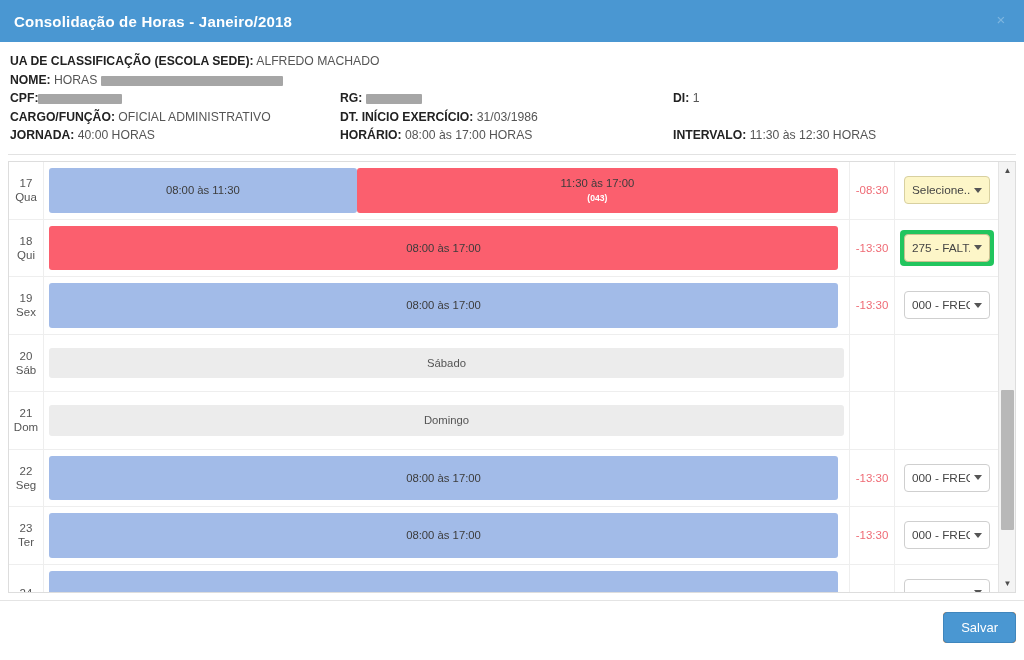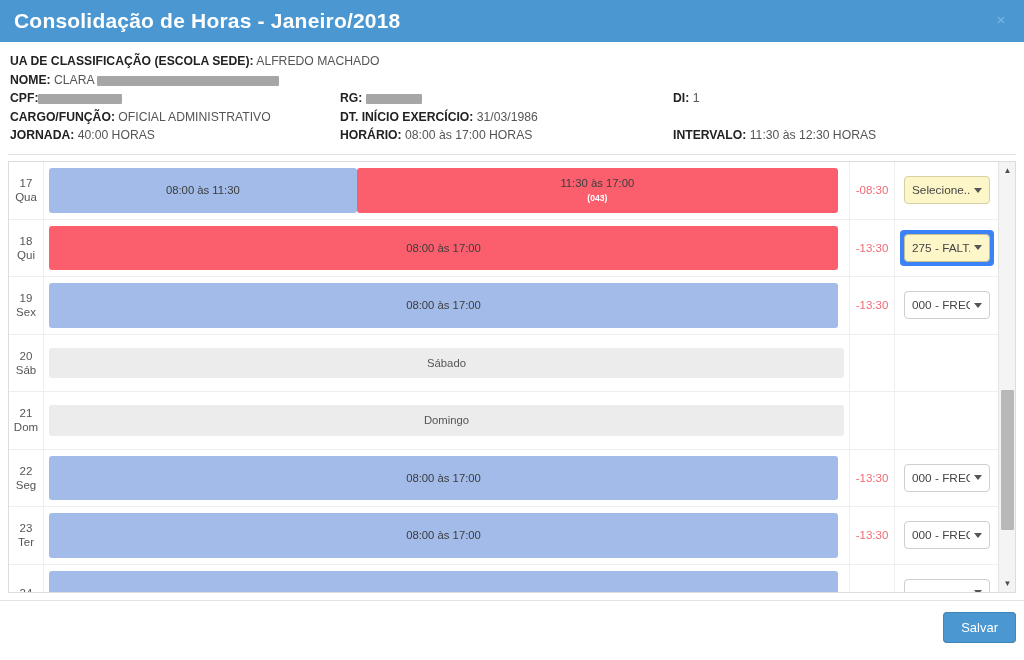--- a/index.html
+++ b/index.html
@@ -12,21 +12,21 @@
   .modal{
     position:relative;width:1024px;height:660px;
     box-sizing:border-box;background:#fff;
   }
   
   .titlebar{
     height:42px;background:#4a97d2;display:flex;align-items:center;
     padding:0 14px;box-sizing:border-box;position:relative;
   }
   .titlebar .title{
-    color:#ffffff;font-size:21px;font-weight:bold;letter-spacing:.2px;
+    color:#ffffff;font-size:15px;font-weight:bold;letter-spacing:.2px;
   }
   .close-btn{
     position:absolute;right:14px;top:11px;width:18px;height:18px;
     color:#8fc0e4;font-size:15px;line-height:18px;text-align:center;
     cursor:pointer;opacity:.75;
   }
   
   .info{
     padding:10px 10px 0 10px;font-size:12.2px;color:#555;
     line-height:18.6px;position:relative;
@@ -99,21 +99,21 @@
     padding:0 7px;box-sizing:border-box;font-size:11.8px;color:#444;
     position:relative;cursor:pointer;white-space:nowrap;overflow:hidden;
   }
   .sel.yellow{background:#fdf6c8;border-color:#d8d0a0;}
   .sel .txt{flex:1 1 auto;overflow:hidden;text-overflow:clip;}
   .caret{
     width:0;height:0;border-left:4px solid transparent;border-right:4px solid transparent;
     border-top:5px solid #555;margin-left:4px;flex:0 0 auto;
   }
   .sel-hl{
-    padding:4px;background:#3b82f6;border-radius:4px;display:inline-flex;
+    padding:4px;background:#22c55e;border-radius:4px;display:inline-flex;
   }
   .sel-hl .sel{border-color:#c9c090;}
   
   .sbar{
     position:absolute;right:0;top:0;width:17px;height:430px;
     background:#f4f4f4;border-left:1px solid #e4e4e4;box-sizing:border-box;
   }
   .sb-arrow{
     width:17px;height:17px;display:flex;align-items:center;justify-content:center;
     color:#4d4d4d;font-size:8px;cursor:pointer;
@@ -152,21 +152,21 @@
     <div class="inf-row">
       <div>
         <b>UA DE CLASSIFICAÇÃO (ESCOLA SEDE):</b>
         <span>ALFREDO MACHADO</span>
       </div>
     </div>
 
     <div class="inf-row">
       <div>
         <b>NOME:</b>
-        <span>CLARA</span>
+        <span>HORAS</span>
         <span class="redact r-nome"></span>
       </div>
     </div>
 
     <div class="inf-row">
       <div class="col-a">
         <b>CPF:</b><span class="redact r-cpf"></span>
       </div>
       <div class="col-b">
         <b>RG:</b>

